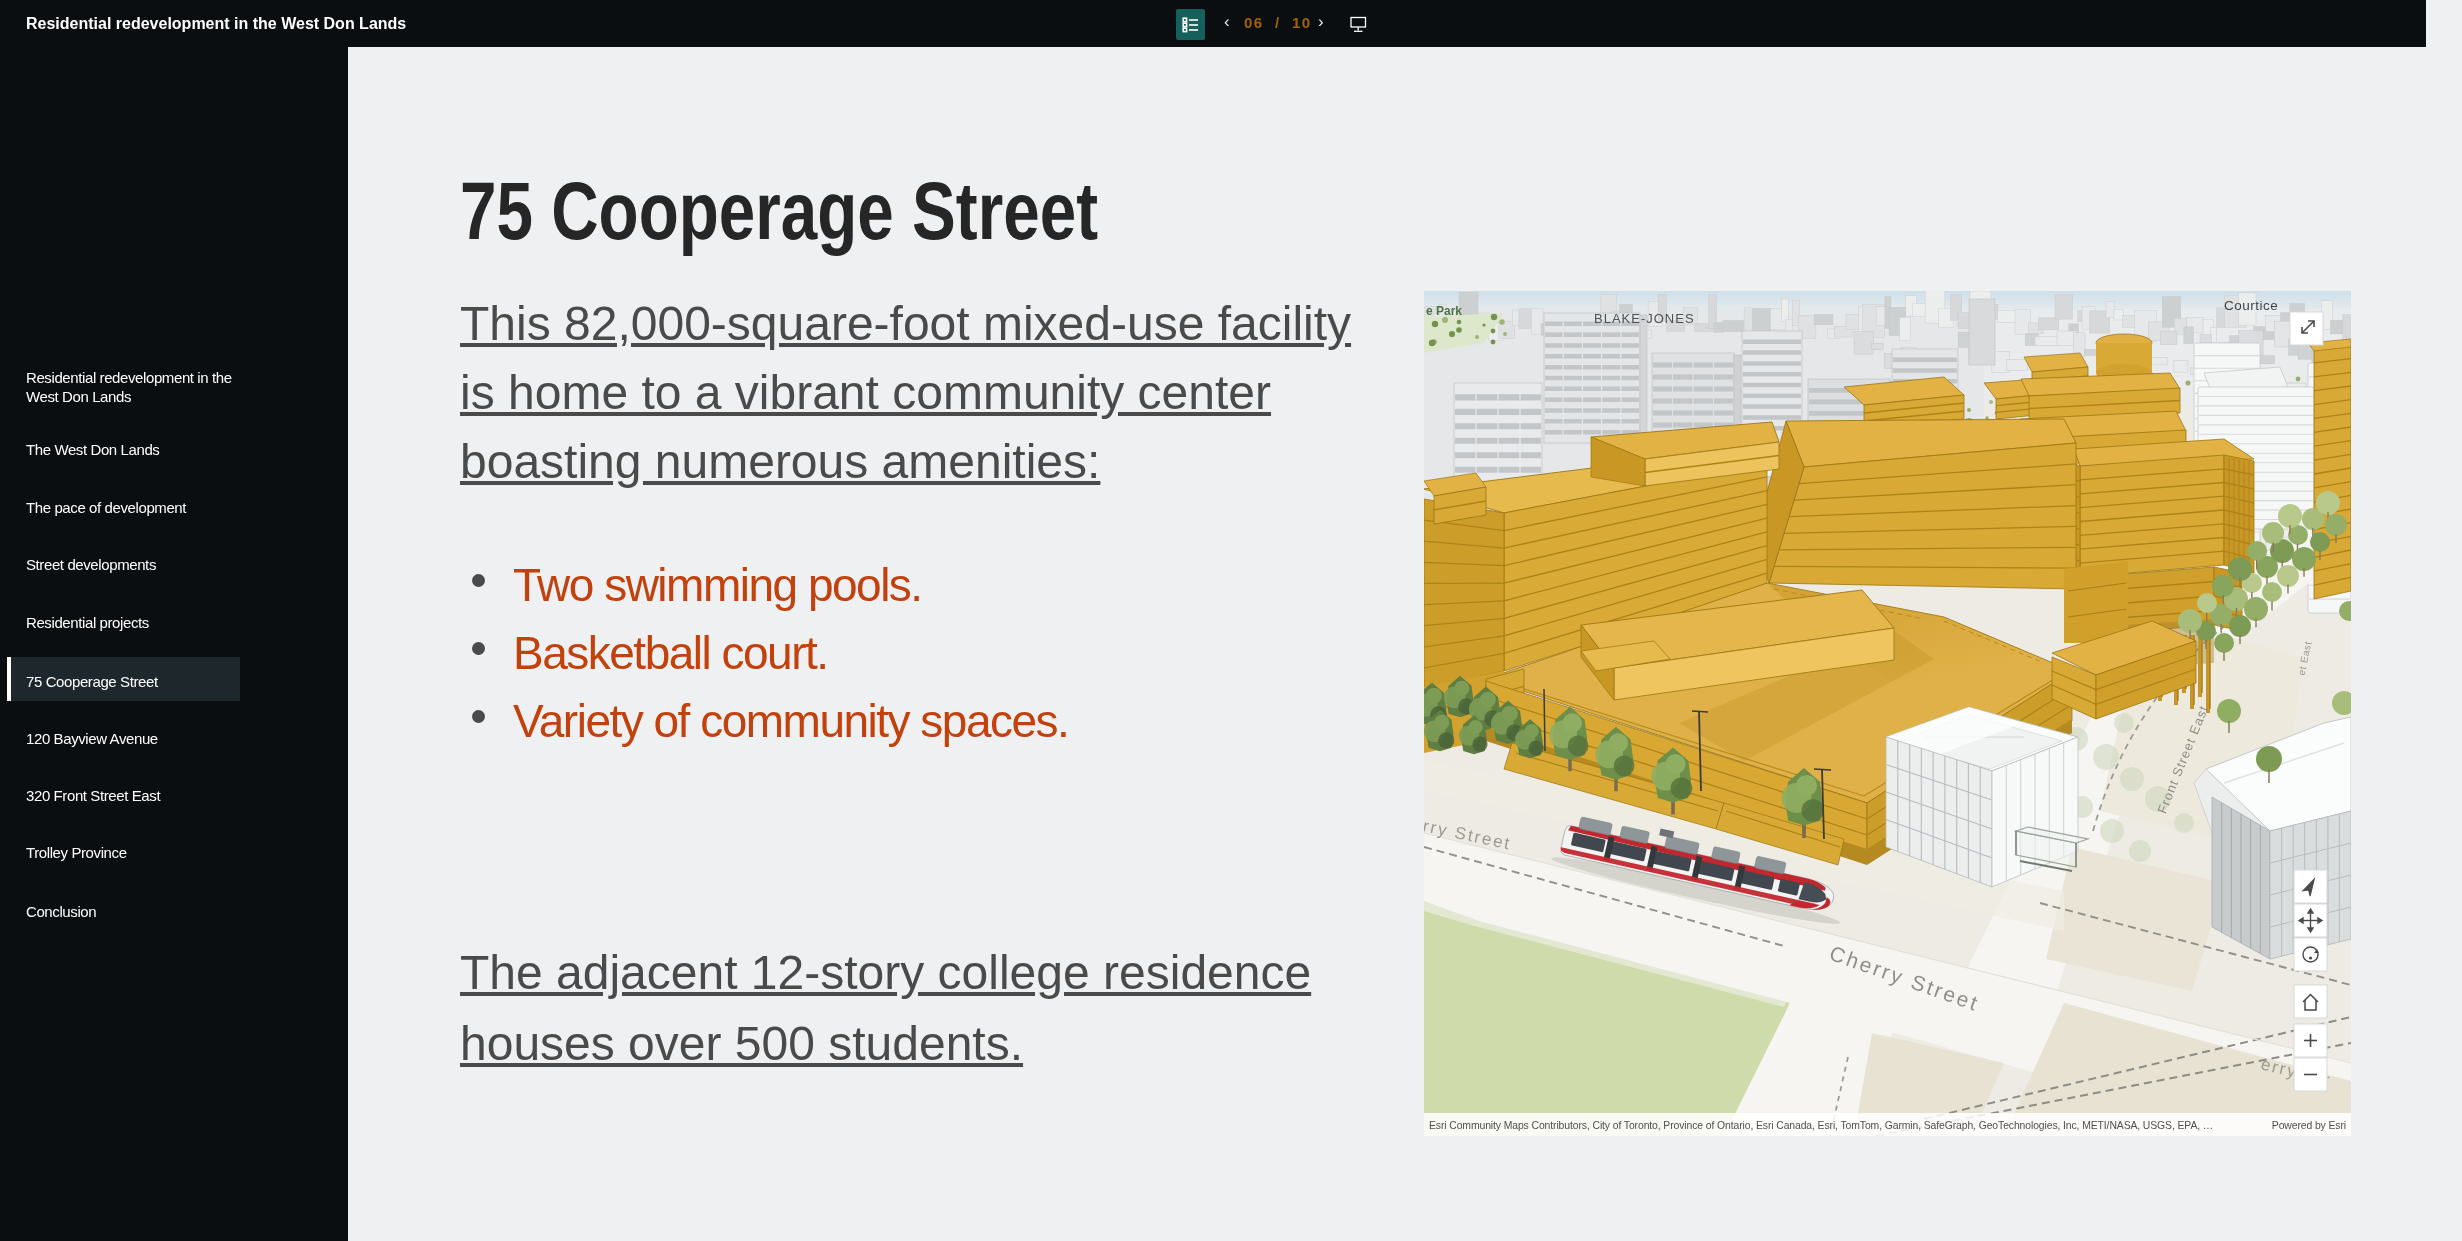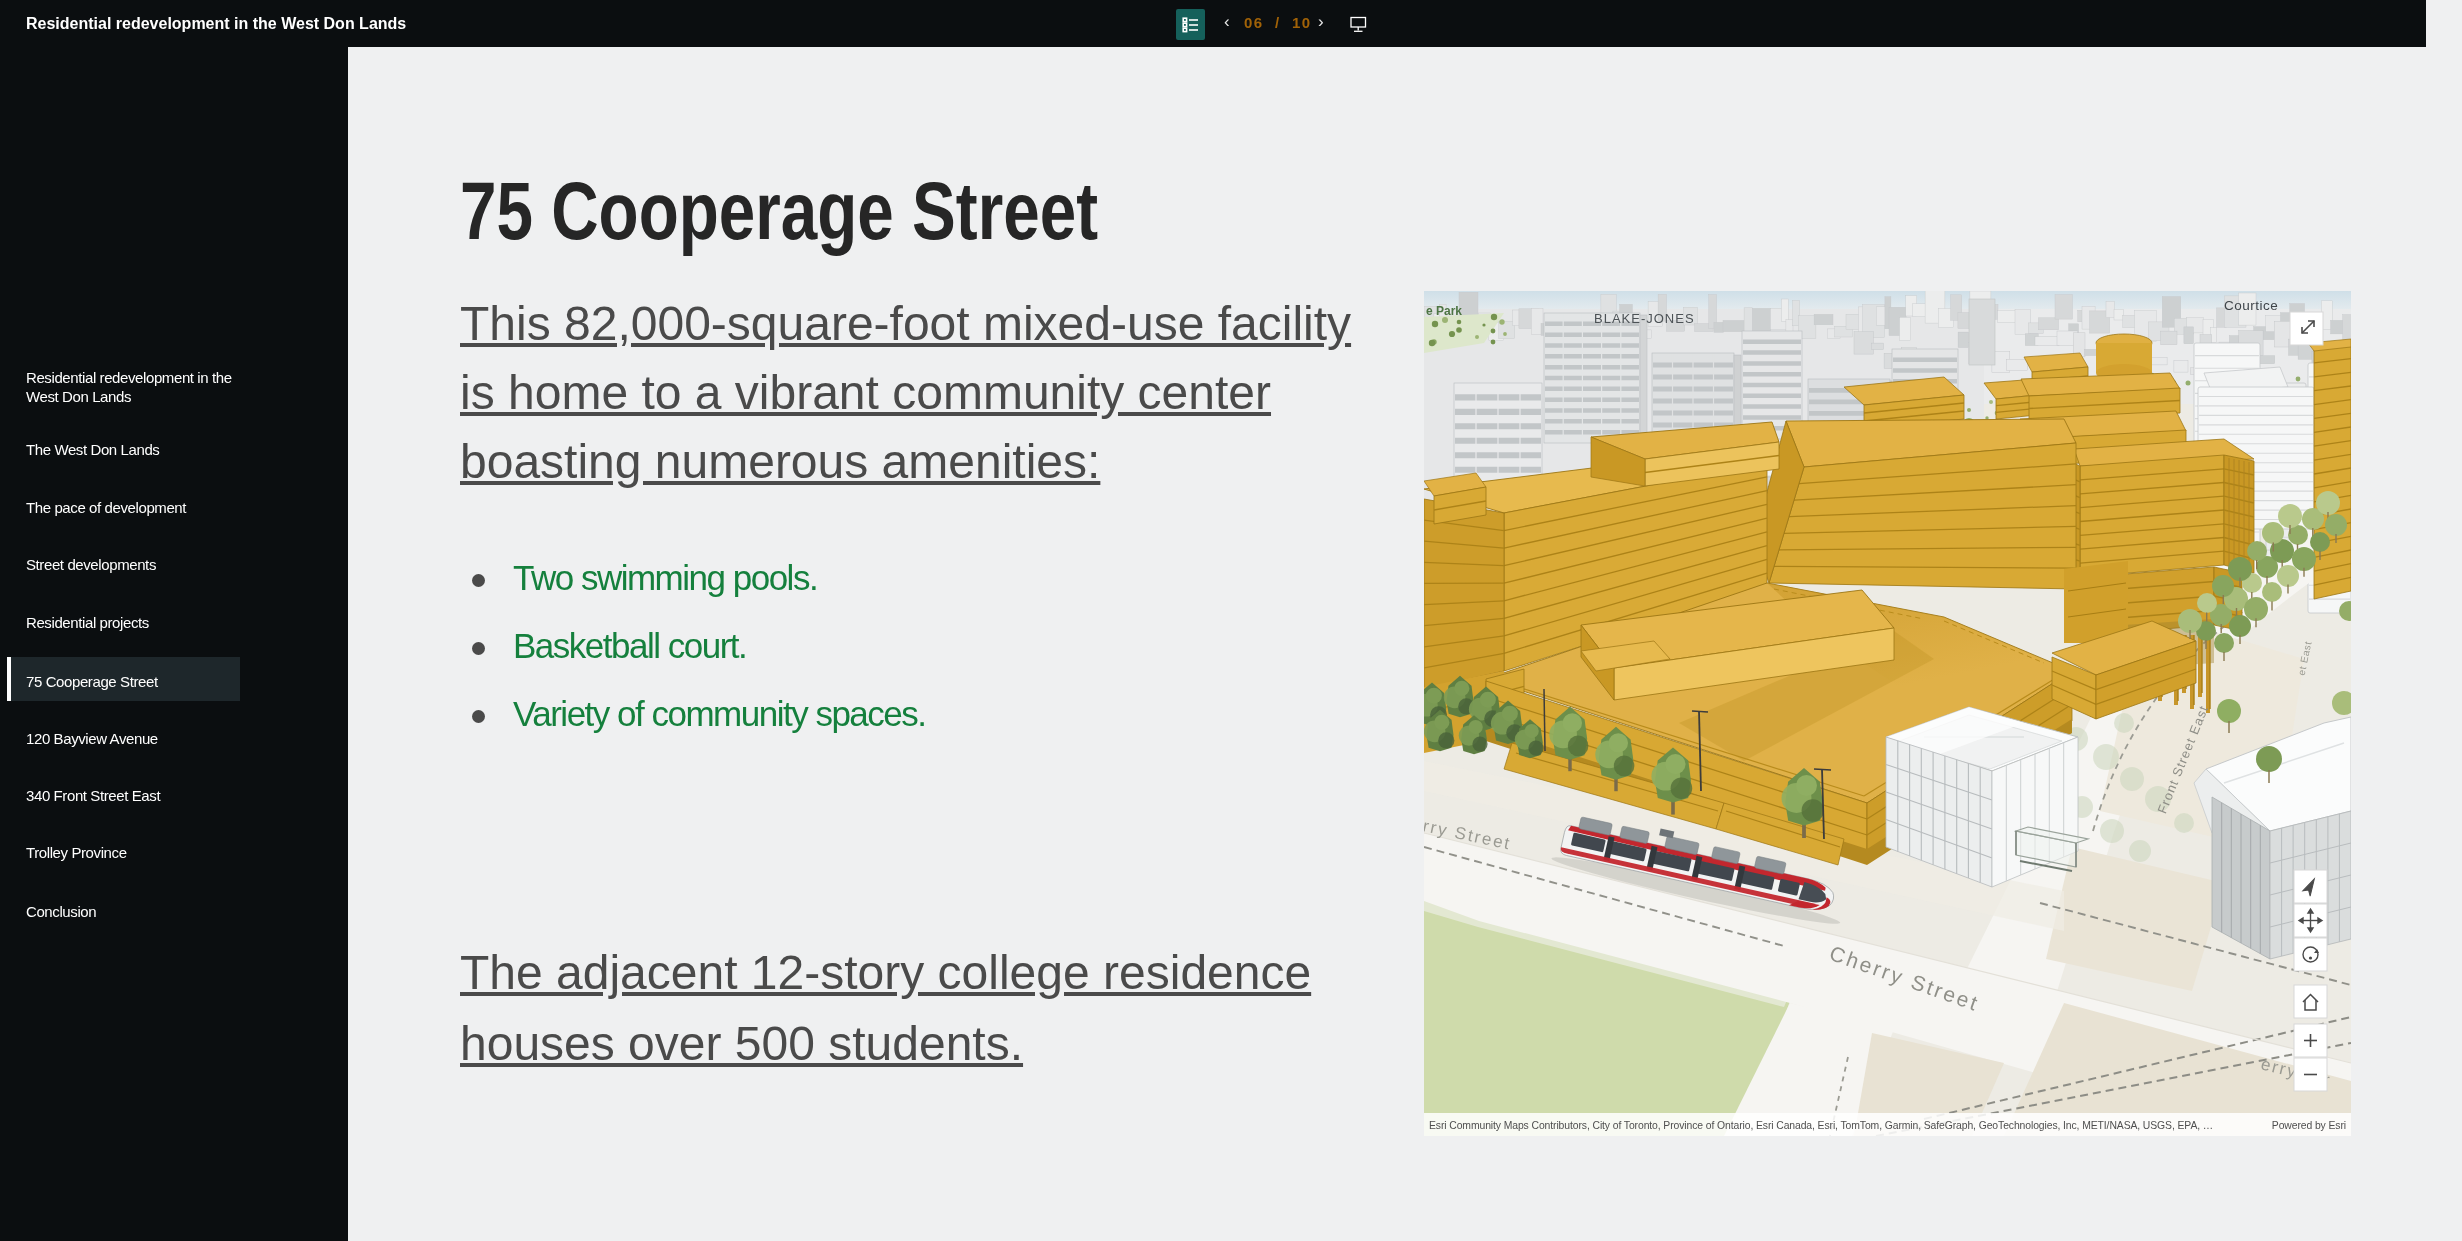--- a/index.html
+++ b/index.html
@@ -8,21 +8,21 @@
   .tealbtn{position:absolute;left:1176px;top:9px;width:29px;height:31px;background:#15605b;border-radius:2px;}
   .chev{position:absolute;top:12px;color:#e8e8e8;font-size:17px;font-weight:400;}
   .pagenum{position:absolute;left:1244px;top:14px;color:#a16207;font-size:15px;font-weight:700;letter-spacing:1.5px;}
   .sidebar{position:absolute;left:0;top:47px;width:348px;height:1194px;background:#0b0e10;z-index:4;}
   .nav{position:absolute;left:0;width:348px;color:#fff;font-size:15px;letter-spacing:-.4px;line-height:19px;}
   .nav .pad{padding-left:26px;padding-right:40px;}
   .active-item{position:absolute;left:7px;top:610px;width:233px;height:44px;background:#1e272b;border-left:4px solid #fff;box-sizing:border-box;}
   .main{position:absolute;left:348px;top:47px;width:2114px;height:1194px;background:#eff0f1;}
   h1.title{position:absolute;left:112px;top:123px;margin:0;font-size:82px;line-height:82px;color:#262626;font-weight:700;transform:scaleX(.8);transform-origin:left top;white-space:nowrap;}
   .para{position:absolute;left:112px;color:#4a4a4a;font-size:48px;line-height:69px;letter-spacing:0;white-space:nowrap;text-decoration:underline;}
-  .bullets{position:absolute;left:112px;top:511px;color:#15803d;font-size:35px;letter-spacing:-1.5px;}
+  .bullets{position:absolute;left:112px;top:511px;color:#c2410c;font-size:46px;letter-spacing:-1.5px;}
   .bullets .li{position:relative;padding-left:53px;height:68.1px;}
   .bullets .dot{position:absolute;left:12px;top:16px;width:13px;height:13px;border-radius:50%;background:#4a4a4a;letter-spacing:0;}
 </style>
 </head>
 <body>
   <div class="topbar">
     <div class="title">Residential redevelopment in the West Don Lands</div>
     <div class="tealbtn">
       <svg width="29" height="31" viewBox="0 0 29 31">
         <g fill="none" stroke="#fff" stroke-width="1.6">
@@ -64,21 +64,21 @@
     <div class="nav" style="top:565.5px;">
       <div class="pad">Residential projects</div>
     </div>
     <div class="nav" style="top:624.5px;">
       <div class="pad">75 Cooperage Street</div>
     </div>
     <div class="nav" style="top:681.5px;">
       <div class="pad">120 Bayview Avenue</div>
     </div>
     <div class="nav" style="top:738.5px;">
-      <div class="pad">340 Front Street East</div>
+      <div class="pad">320 Front Street East</div>
     </div>
     <div class="nav" style="top:795.5px;">
       <div class="pad">Trolley Province</div>
     </div>
     <div class="nav" style="top:854.5px;">
       <div class="pad">Conclusion</div>
     </div>
   </div>
 
   <div class="main">

